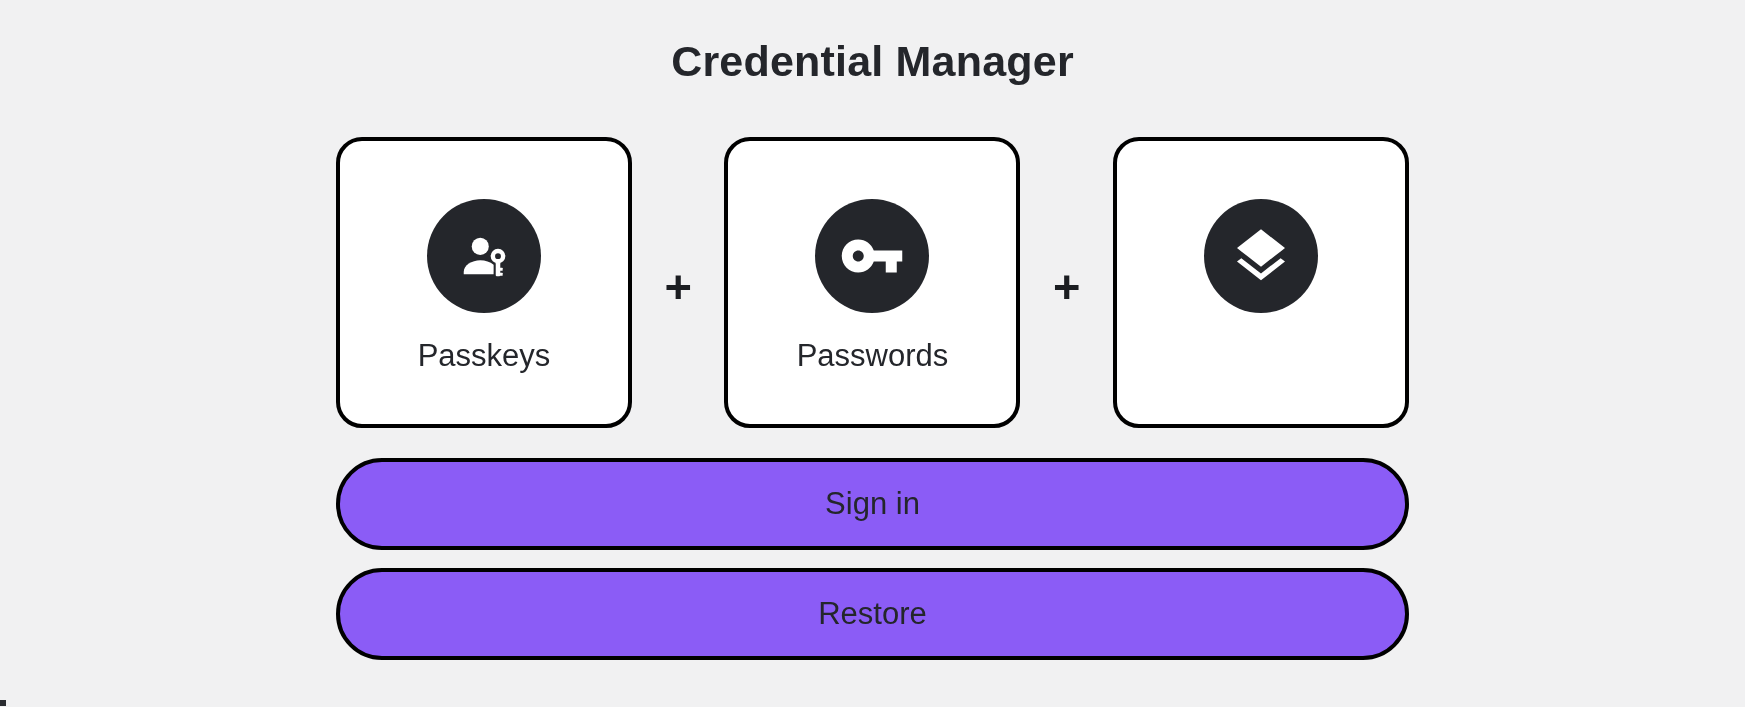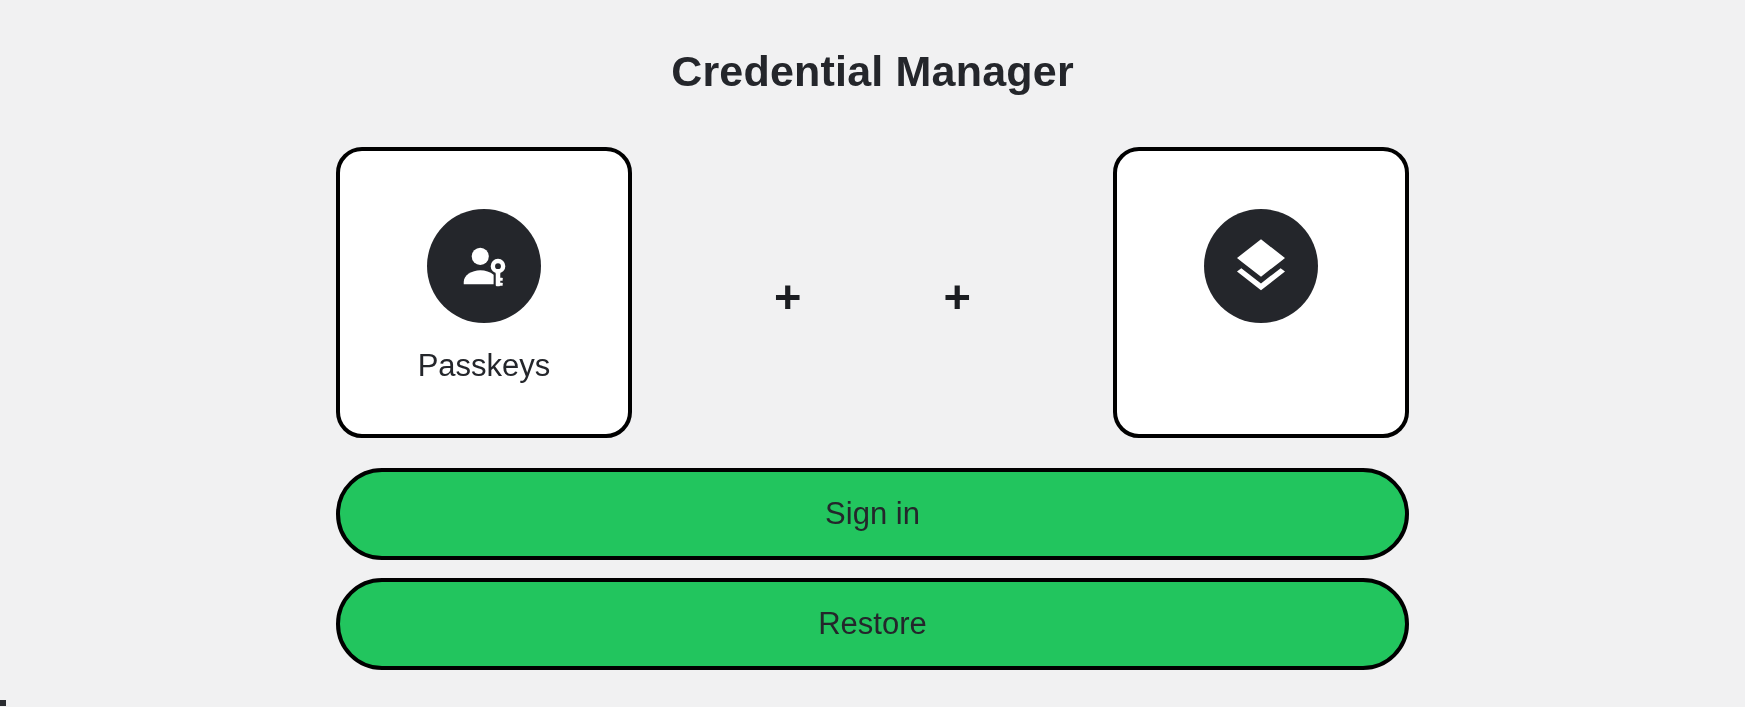--- a/index.html
+++ b/index.html
@@ -8,21 +8,21 @@
     padding: 0;
     width: 1745px;
     height: 707px;
     overflow: hidden;
     background: #f1f1f2;
     font-family: "Liberation Sans", sans-serif;
   }
   .page {
     width: 1073px;
     margin: 0 auto;
-    padding-top: 45px;
+    padding-top: 35px;
     position: relative;
   }
   .page-title {
     margin: 0 0 50px 0;
     text-align: center;
     font-size: 43px;
     line-height: 52px;
     font-weight: 700;
     color: #24262b;
     letter-spacing: 0.2px;
@@ -66,21 +66,21 @@
     font-weight: 600;
     color: #1b1d21;
     transform: translateY(4px);
     user-select: none;
   }
   .pill-button {
     display: block;
     width: 1073px;
     height: 92px;
     margin: 30px auto 0 auto;
-    background: #22c55e;
+    background: #8b5cf6;
     border: 4px solid #000000;
     border-radius: 46px;
     font-family: "Liberation Sans", sans-serif;
     font-size: 31px;
     color: #24262b;
     cursor: pointer;
     padding: 0;
   }
   .pill-button + .pill-button { margin-top: 18px; }
   .stray-mark {
@@ -110,20 +110,28 @@
           <rect x="16.4" y="14.3" width="1.7" height="5.3" rx="0.4"></rect>
           <rect x="17.8" y="16.4" width="1.2" height="1.1" rx="0.2"></rect>
           <rect x="17.8" y="18.3" width="1.2" height="1.1" rx="0.2"></rect>
         </svg>
       </div>
       <div class="card-label">Passkeys</div>
     </div>
 
     <span class="plus-separator">+</span>
 
+    <div class="cred-card">
+      <div class="icon-circle">
+        <svg width="66" height="66" viewBox="0 0 24 24" fill="#ffffff">
+          <path d="M12.65 10C11.83 7.67 9.61 6 7 6c-3.31 0-6 2.69-6 6s2.69 6 6 6c2.61 0 4.83-1.67 5.65-4H17v4h4v-4h2v-4H12.65zM7 14c-1.1 0-2-.9-2-2s.9-2 2-2 2 .9 2 2-.9 2-2 2z"></path>
+        </svg>
+      </div>
+      <div class="card-label">Passwords</div>
+    </div>
 
     <span class="plus-separator">+</span>
 
     <div class="cred-card">
       <div class="icon-circle">
         <svg width="64" height="64" viewBox="0 0 24 24" fill="#ffffff">
           <path d="M11.99 18.54l-7.37-5.73L3 14.07l9 7 9-7-1.63-1.27-7.38 5.74zM12 16l7.36-5.73L21 9l-9-7-9 7 1.63 1.27L12 16z"></path>
         </svg>
       </div>
     </div>

